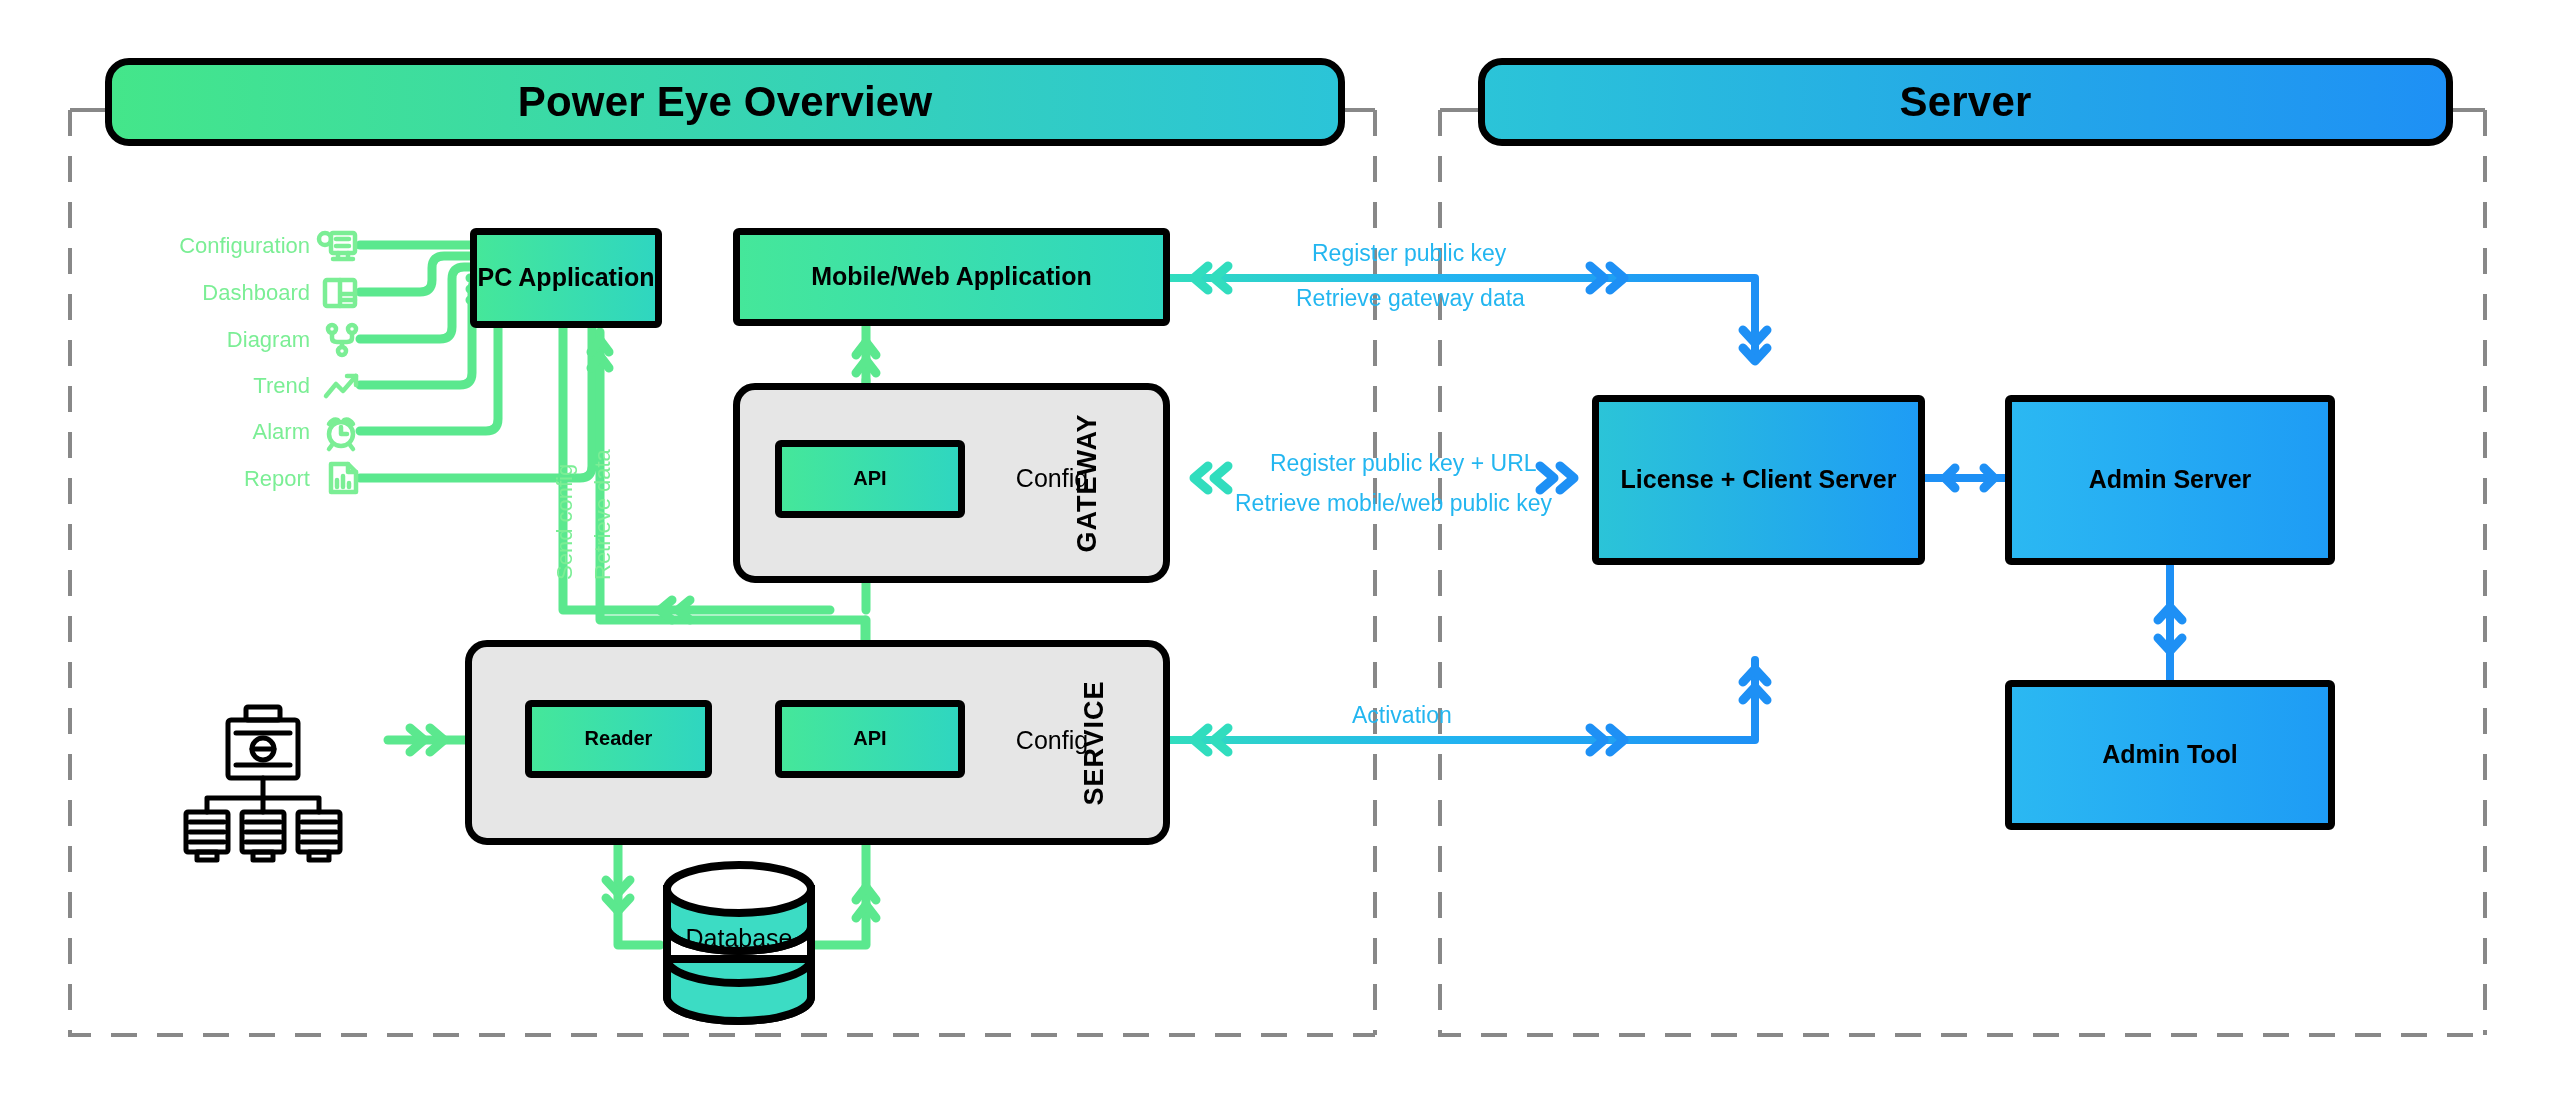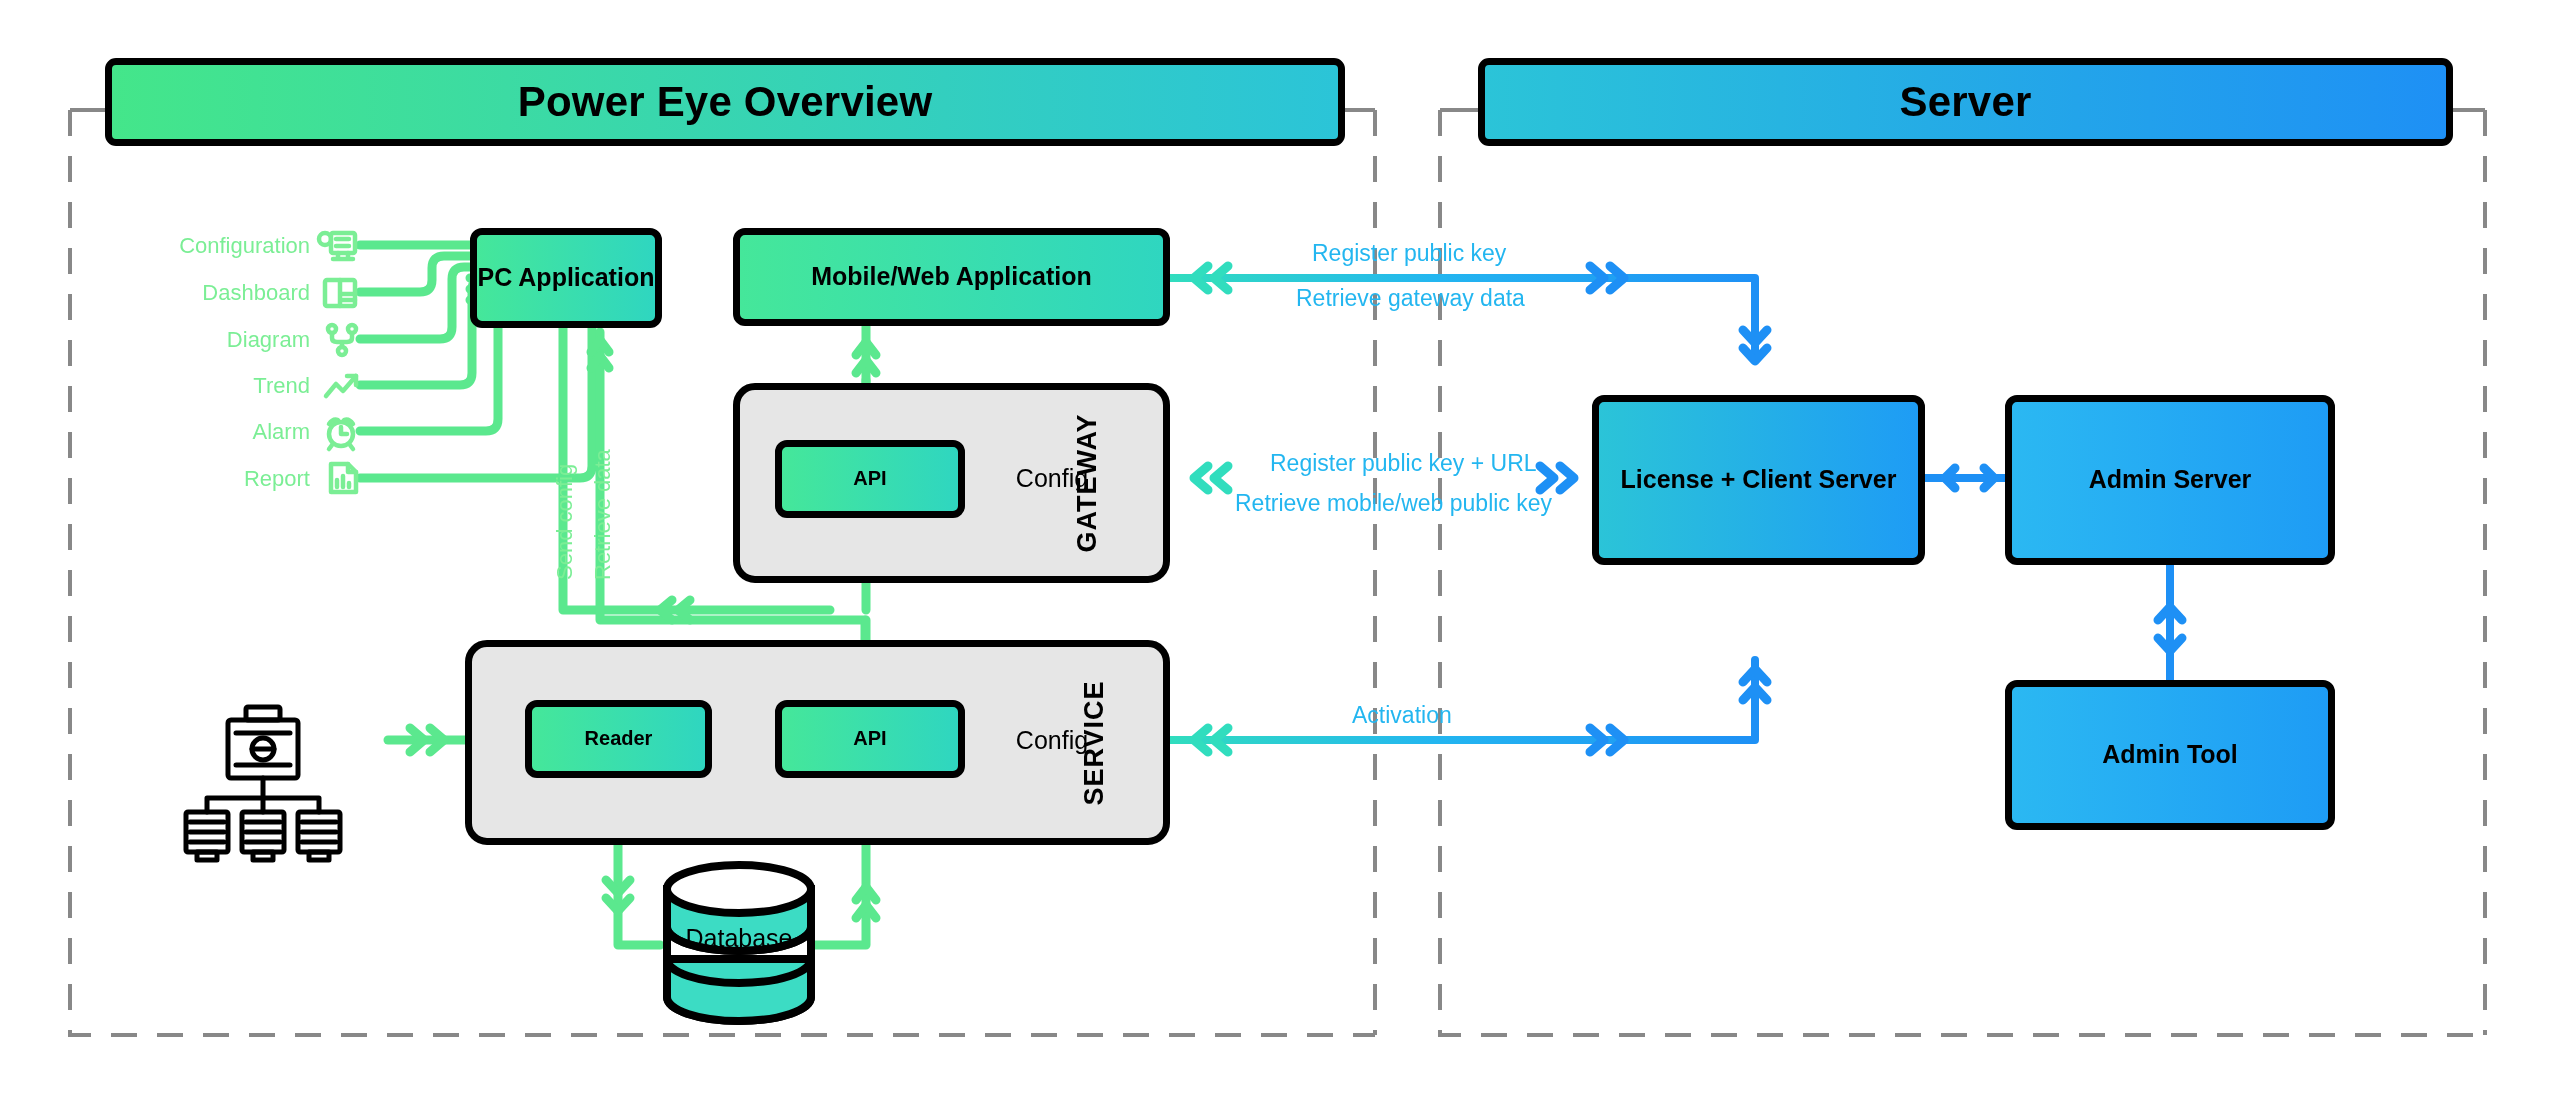--- a/index.html
+++ b/index.html
@@ -1,24 +1,24 @@
 <!DOCTYPE html>
 <html><head>
 <meta charset="utf-8">
 <style>
   html,body{margin:0;padding:0;background:#ffffff;}
   body{width:2560px;height:1096px;overflow:hidden;font-family:"Liberation Sans",sans-serif;}
   #stage{position:relative;width:2560px;height:1096px;}
   #svgroot{position:absolute;left:0;top:0;width:2560px;height:1096px;}
 
-  .hdr{position:absolute;border:7px solid #000;border-radius:11px;box-sizing:border-box;
+  .hdr{position:absolute;border:7px solid #000;border-radius:24px;box-sizing:border-box;
        display:flex;align-items:center;justify-content:center;}
   .hdr span{font-size:42px;font-weight:bold;color:#000;letter-spacing:.2px;}
 
-  .box{position:absolute;border:7px solid #000;border-radius:12px;box-sizing:border-box;
+  .box{position:absolute;border:7px solid #000;border-radius:6px;box-sizing:border-box;
        display:flex;align-items:center;justify-content:center;text-align:right;}
   .box .lbl{font-size:25px;font-weight:bold;color:#000;line-height:1.18;}
   .box.small .lbl{font-size:20px;}
 
   .grp{position:absolute;background:#e6e6e6;border:7px solid #000;border-radius:22px;box-sizing:border-box;}
   .grp .gname{position:absolute;right:6px;top:50%;transform:translateY(-50%) rotate(-90deg);
       transform-origin:center;font-size:27px;font-weight:bold;color:#000;letter-spacing:1px;white-space:nowrap;}
 
   .sidelbl{position:absolute;font-size:22px;color:#7BEE95;white-space:nowrap;text-align:right;}
 

